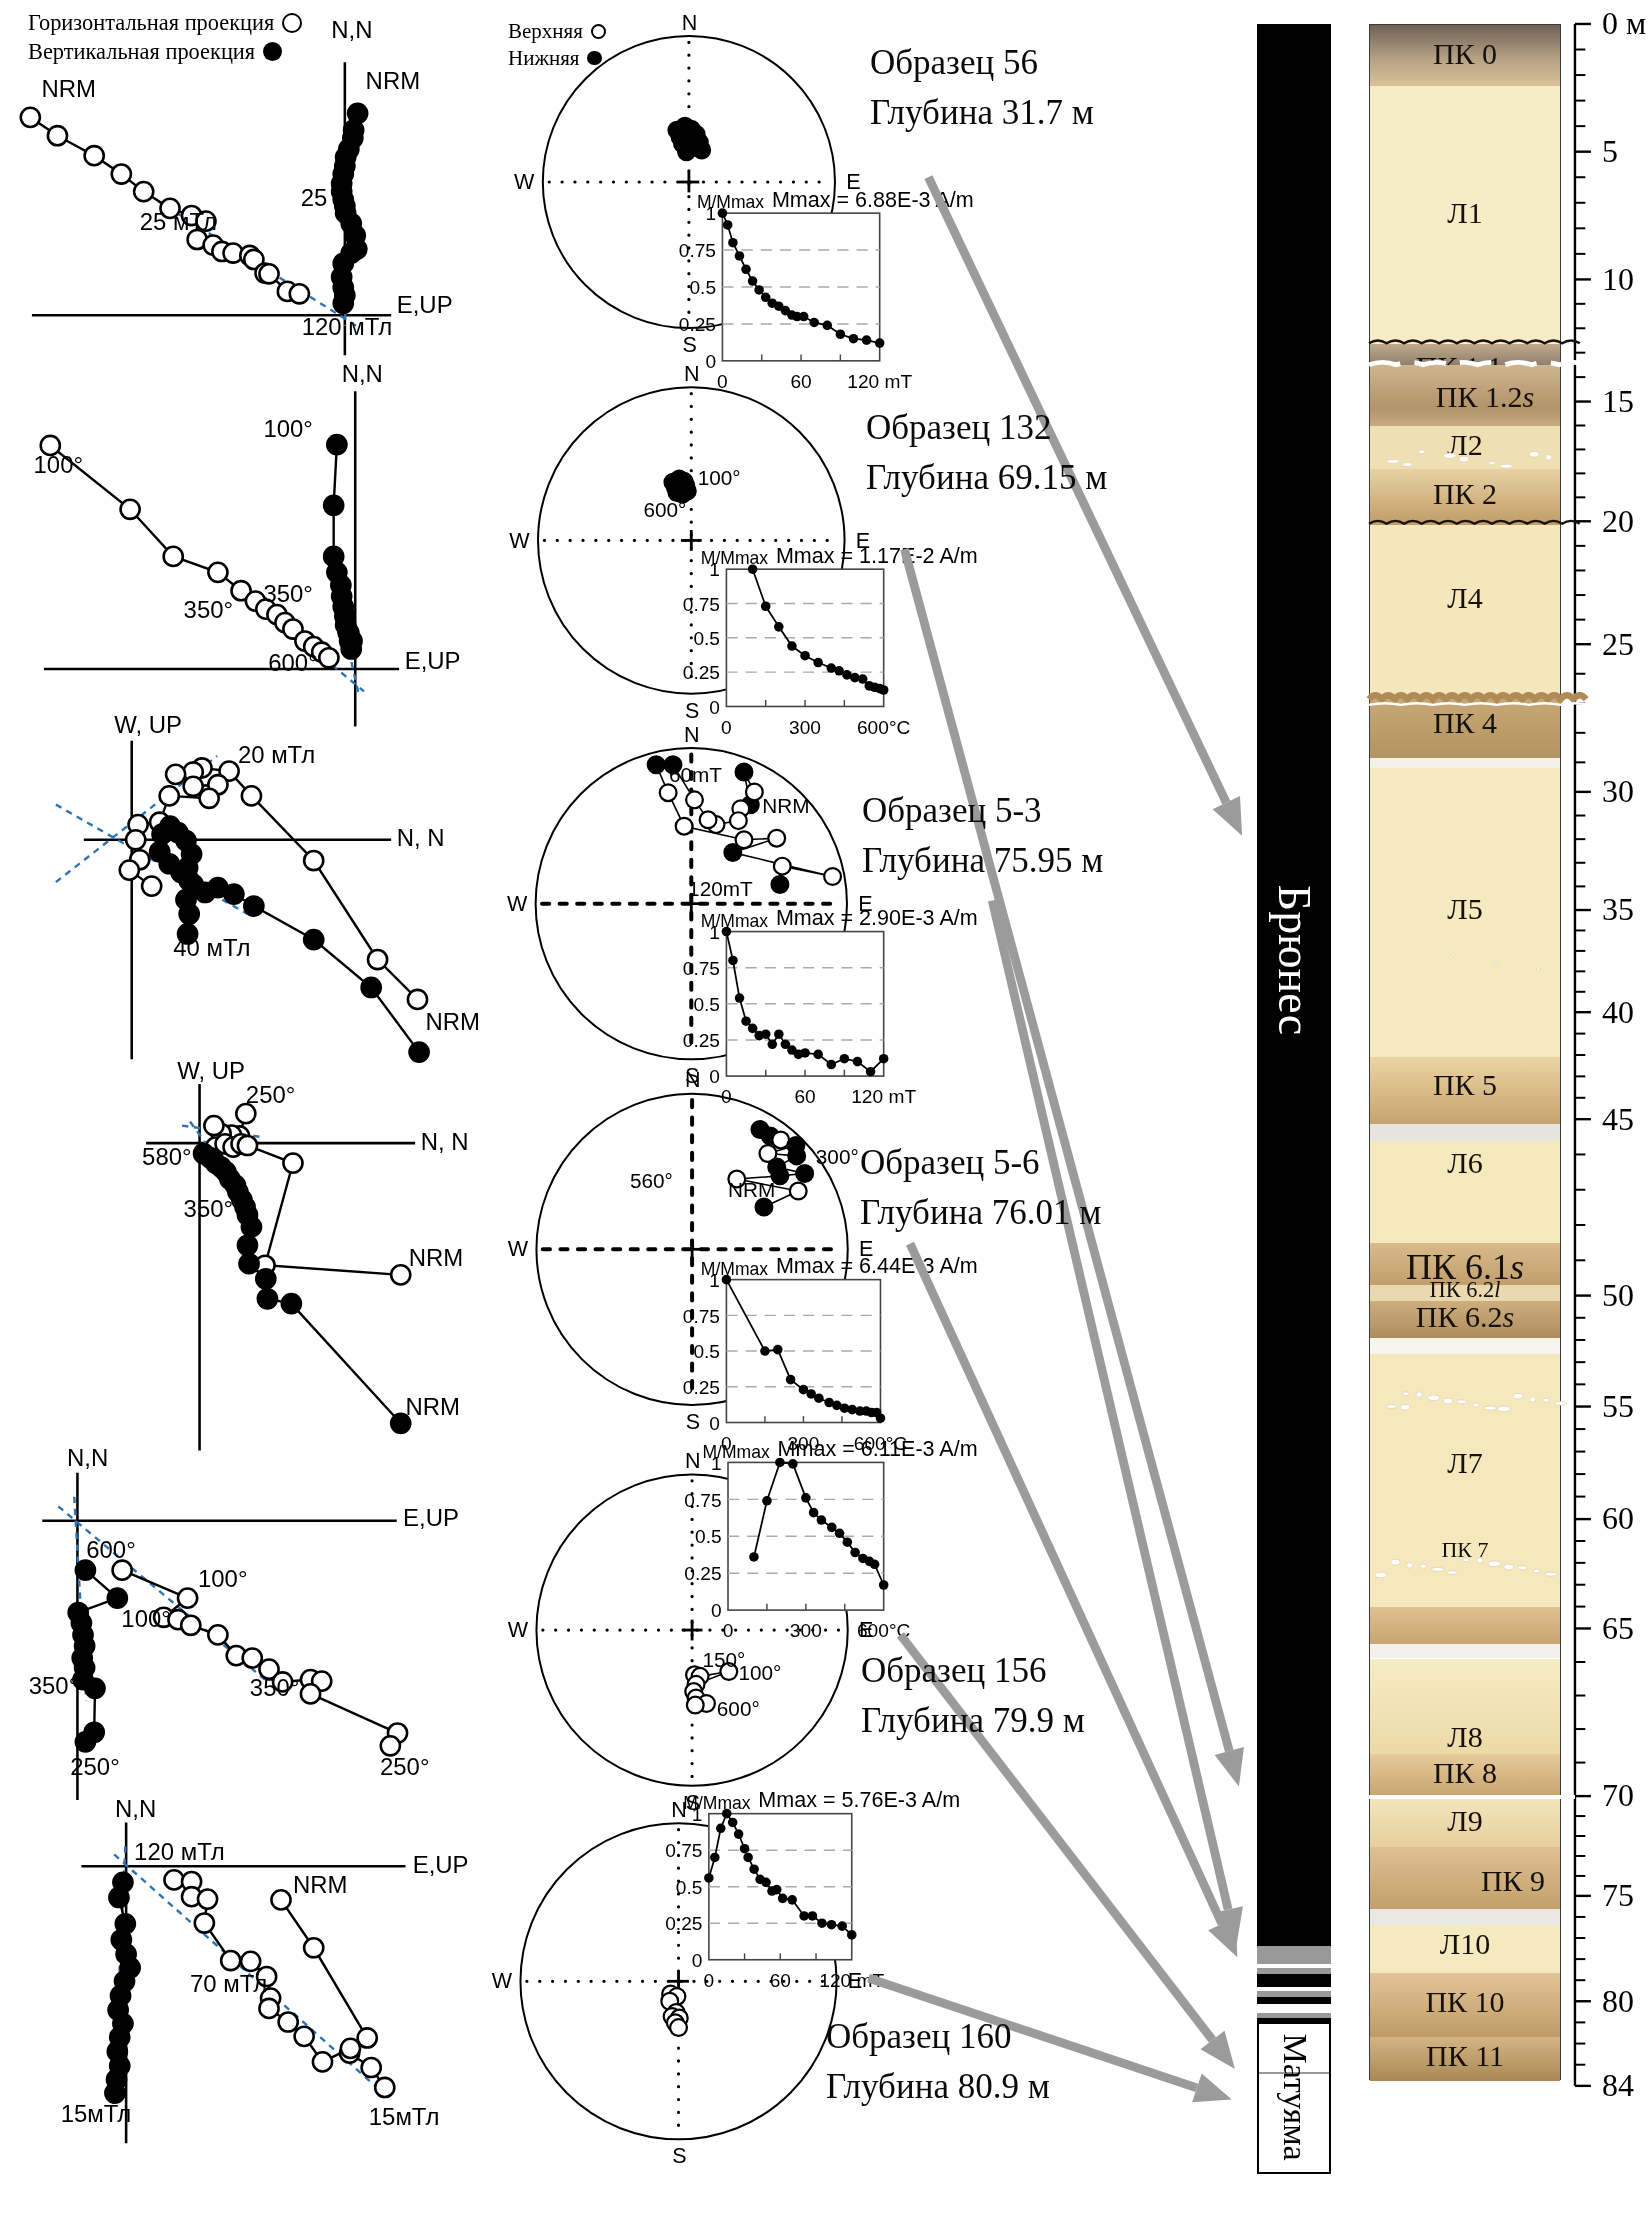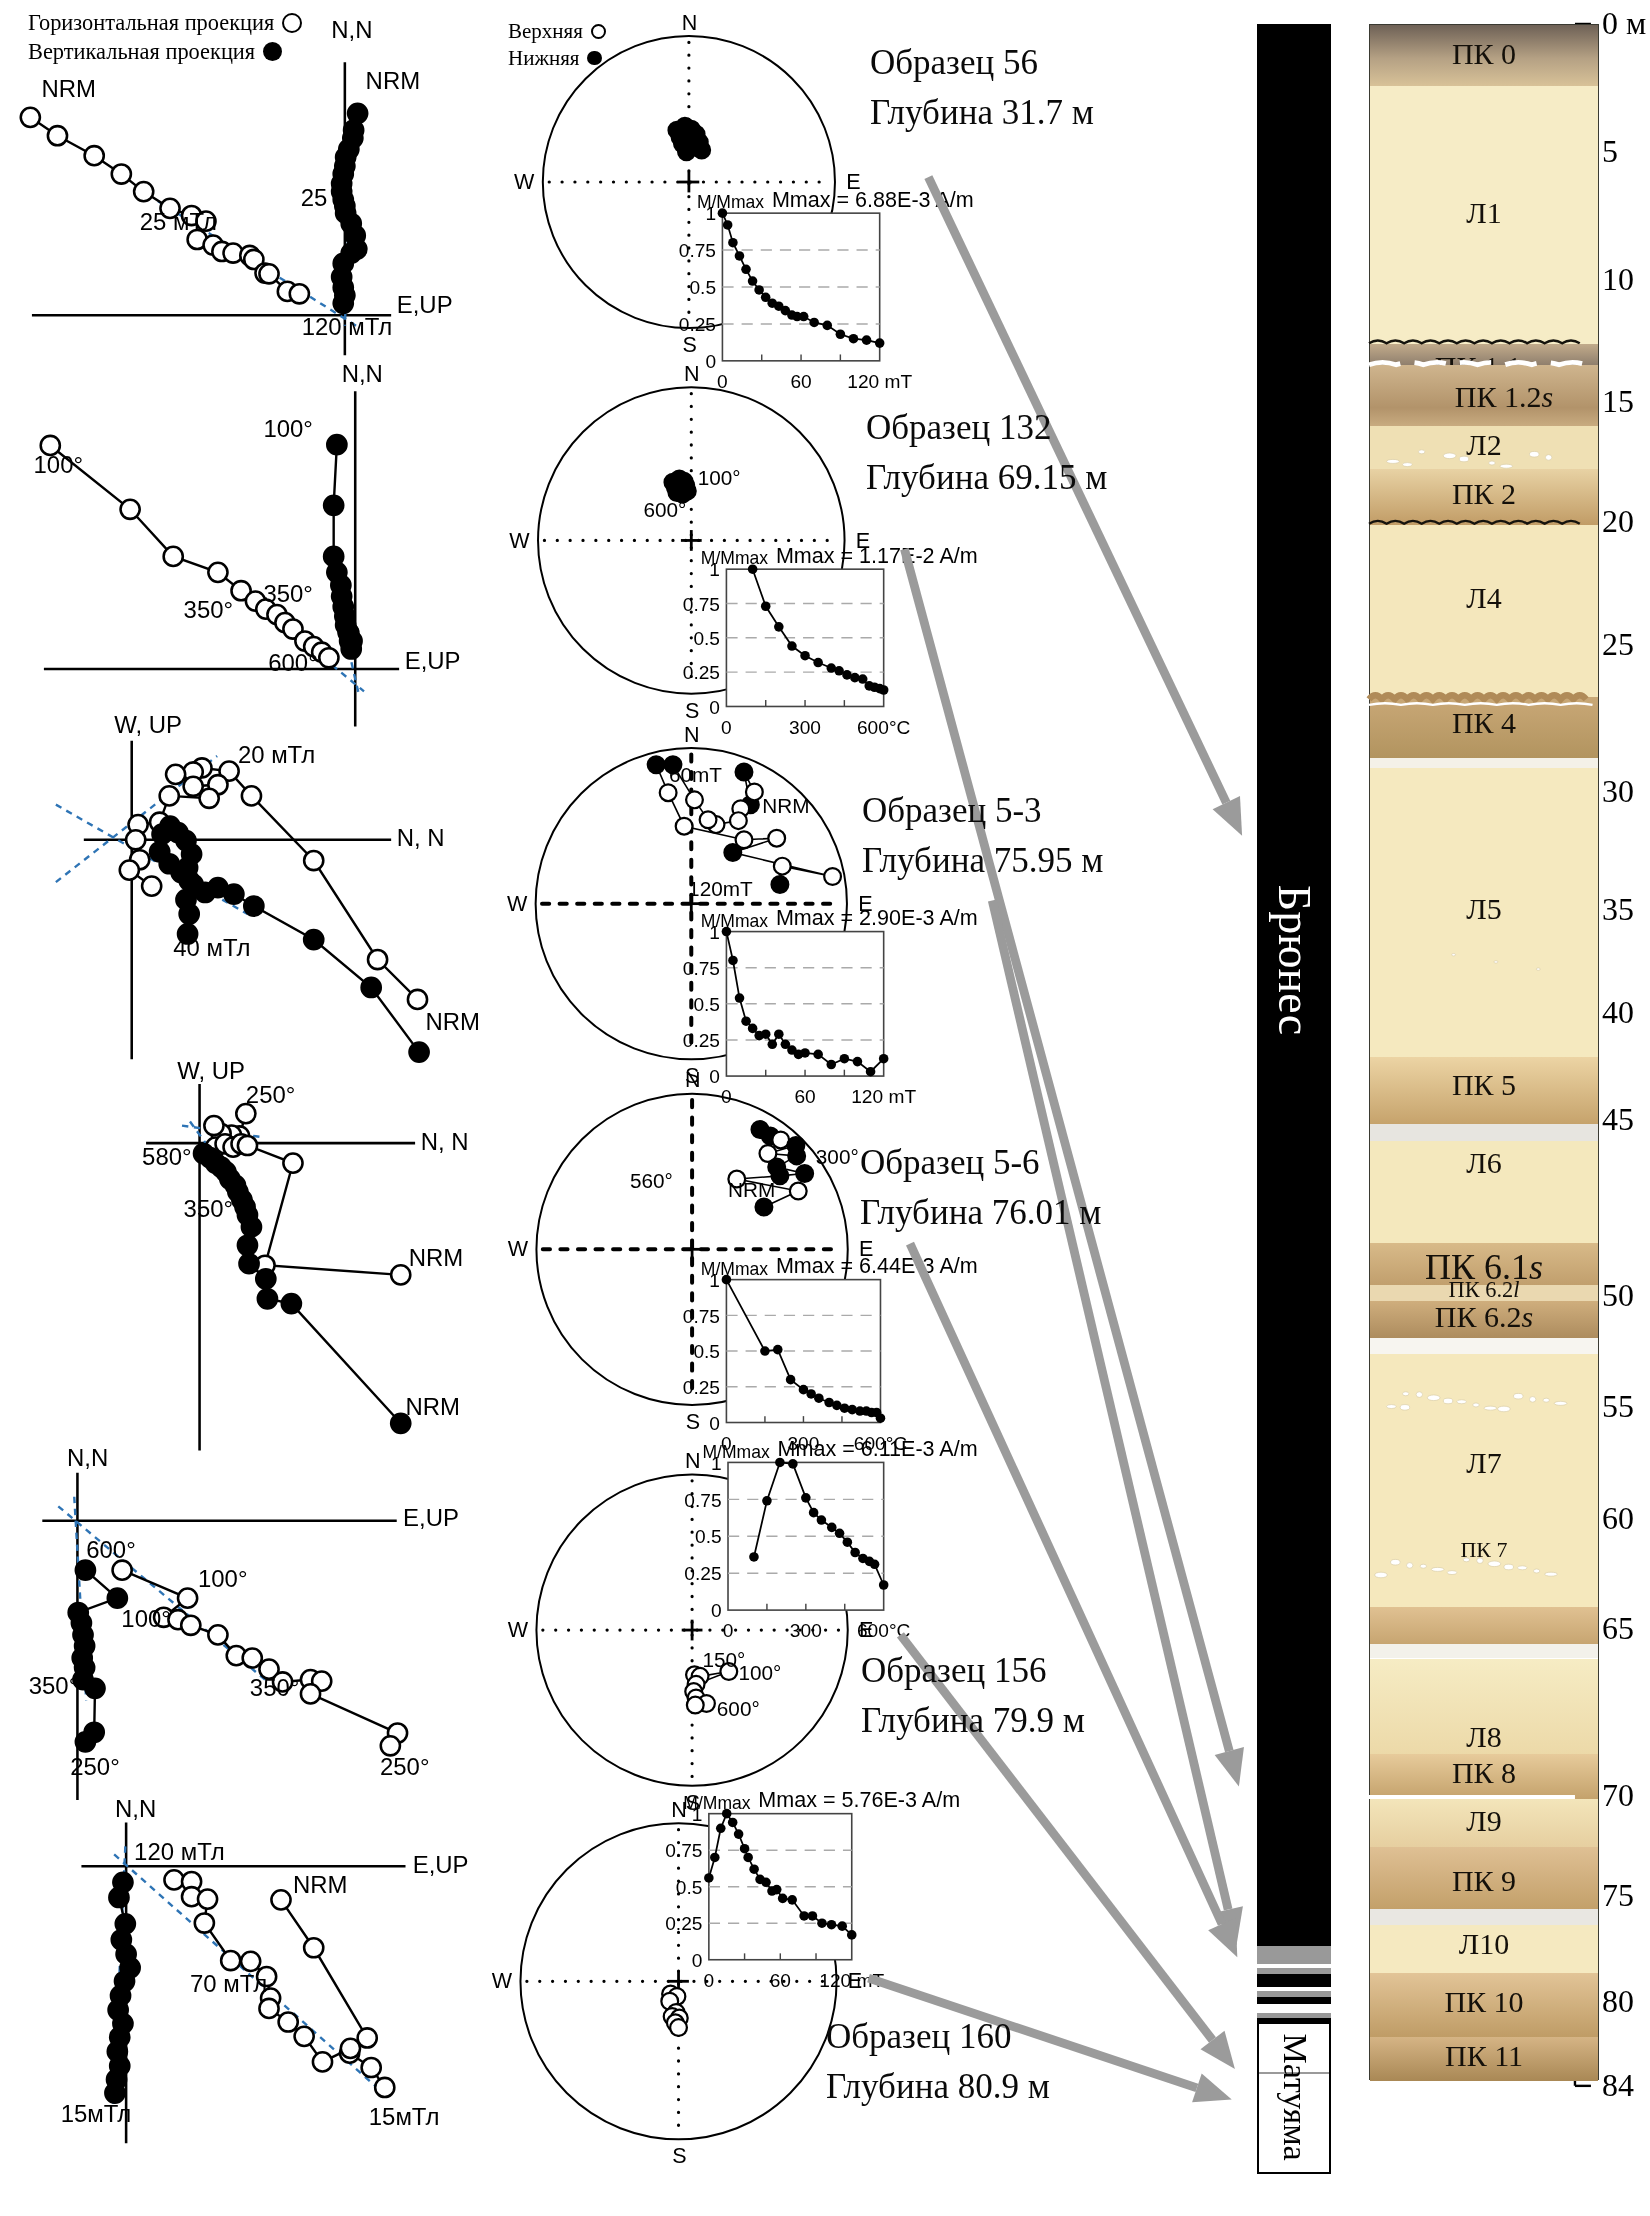--- a/index.html
+++ b/index.html
@@ -849,21 +849,21 @@
       <div class="polseg" style="left: 0px; width: 100%; top: 1967px; height: 5.6px; background: rgb(153, 153, 153);"></div>
       <div class="polseg" style="left: 0px; width: 100%; top: 1973px; height: 7.2px; background: rgb(0, 0, 0);"></div>
       <div class="polseg" style="left: 0px; width: 100%; top: 1980px; height: 8.8px; background: rgb(255, 255, 255);"></div>
       <div class="polseg" style="left: 0px; width: 100%; top: 1989px; height: 4.8px; background: rgb(153, 153, 153);"></div>
       <div class="polseg" style="left: 0px; width: 100%; top: 1994px; height: 4px; background: rgb(0, 0, 0);"></div>
     </div>
   <div class="vtext" style="left:1294px;top:960px;z-index:6;">
     <span style="color:#fff;font-size:46px;">Брюнес</span>
   </div>
 
-  <div class="column" id="stratcol" style="left: 1369px; top: 24px; width: 230px; height: 2056px; position: absolute; z-index: 3; border: 1.6px solid rgb(58, 58, 50); box-sizing: border-box; background: rgb(255, 255, 255);">
+  <div class="column" id="stratcol" style="left: 1369px; top: 24px; width: 192px; height: 2056px; position: absolute; z-index: 3; border: 1.6px solid rgb(58, 58, 50); box-sizing: border-box; background: rgb(255, 255, 255);">
       <div class="layer" style="top: 0px; height: 61px; background: linear-gradient(rgb(110, 97, 86), rgb(181, 161, 132) 55%, rgb(216, 194, 152));"></div>
       <div class="layer-label" style="top: 11.5px; font-size: 30px;">ПК 0</div>
       <div class="layer" style="top: 61px; height: 259px; background: rgb(246, 236, 198);"></div>
       <div class="layer-label" style="top: 171px; font-size: 30px;">Л1</div>
       <div class="layer" style="top: 319px; height: 21px; background: linear-gradient(rgb(194, 171, 139), rgb(143, 127, 109));"></div>
       <div class="layer-label" style="top: 325px; font-size: 30px;">ПК 1.1<i>s</i></div>
       <div class="layer" style="top: 340px; height: 61px; background: linear-gradient(rgb(207, 181, 142), rgb(178, 147, 106) 70%, rgb(200, 171, 128));"></div>
       <div class="layer-label" style="top: 355px; font-size: 30px; padding-left: 20px;">ПК 1.2<i>s</i></div>
       <div class="layer" style="top: 401px; height: 43px; background: rgb(239, 224, 180);"></div>
       <div class="layer-label" style="top: 403px; font-size: 30px;">Л2</div>
@@ -893,21 +893,21 @@
       <div class="layer" style="top: 1582px; height: 37px; background: linear-gradient(rgb(224, 193, 146), rgb(199, 165, 113));"></div>
       <div class="layer-label" style="top: 1512px; font-size: 22px;">ПК 7</div>
       <div class="layer" style="top: 1619px; height: 14.4px; background: rgb(243, 241, 234);"></div>
       <div class="layer" style="top: 1634px; height: 96px; background: linear-gradient(rgb(246, 236, 196), rgb(236, 217, 168));"></div>
       <div class="layer-label" style="top: 1695px; font-size: 30px;">Л8</div>
       <div class="layer" style="top: 1729px; height: 45px; background: linear-gradient(rgb(231, 203, 155), rgb(196, 162, 108));"></div>
       <div class="layer-label" style="top: 1731px; font-size: 30px;">ПК 8</div>
       <div class="layer" style="top: 1774px; height: 48px; background: linear-gradient(rgb(243, 229, 186), rgb(230, 207, 160));"></div>
       <div class="layer-label" style="top: 1779px; font-size: 30px;">Л9</div>
       <div class="layer" style="top: 1822px; height: 62px; background: linear-gradient(rgb(223, 192, 148), rgb(195, 160, 106));"></div>
-      <div class="layer-label" style="top: 1839px; font-size: 30px;">ПК 9</div>
+      <div class="layer-label" style="top: 1839px; font-size: 30px; margin-left: 48px;">ПК 9</div>
       <div class="layer" style="top: 1884px; height: 16px; background: rgb(233, 231, 226);"></div>
       <div class="layer" style="top: 1900px; height: 48px; background: rgb(245, 233, 192);"></div>
       <div class="layer-label" style="top: 1902px; font-size: 30px;">Л10</div>
       <div class="layer" style="top: 1948px; height: 64px; background: linear-gradient(rgb(226, 196, 151), rgb(191, 156, 102));"></div>
       <div class="layer-label" style="top: 1960px; font-size: 30px;">ПК 10</div>
       <div class="layer" style="top: 2012px; height: 44px; background: linear-gradient(rgb(213, 180, 133), rgb(169, 136, 85));"></div>
       <div class="layer-label" style="top: 2014px; font-size: 30px;">ПК 11</div>
     </div>
   <svg id="decor" width="1650" height="2216" style="z-index:5;pointer-events:none;" viewBox="0 0 2067 2776">
       <path d="M 1715 430 q 11 -7 22 0 q 11 -7 22 0 q 11 -7 22 0 q 11 -7 22 0 q 11 -7 22 0 q 11 -7 22 0 q 11 -7 22 0 q 11 -7 22 0 q 11 -7 22 0 q 11 -7 22 0 q 11 -7 22 0 q 11 -7 22 0" fill="none" stroke="#15130d" stroke-width="3"></path>

